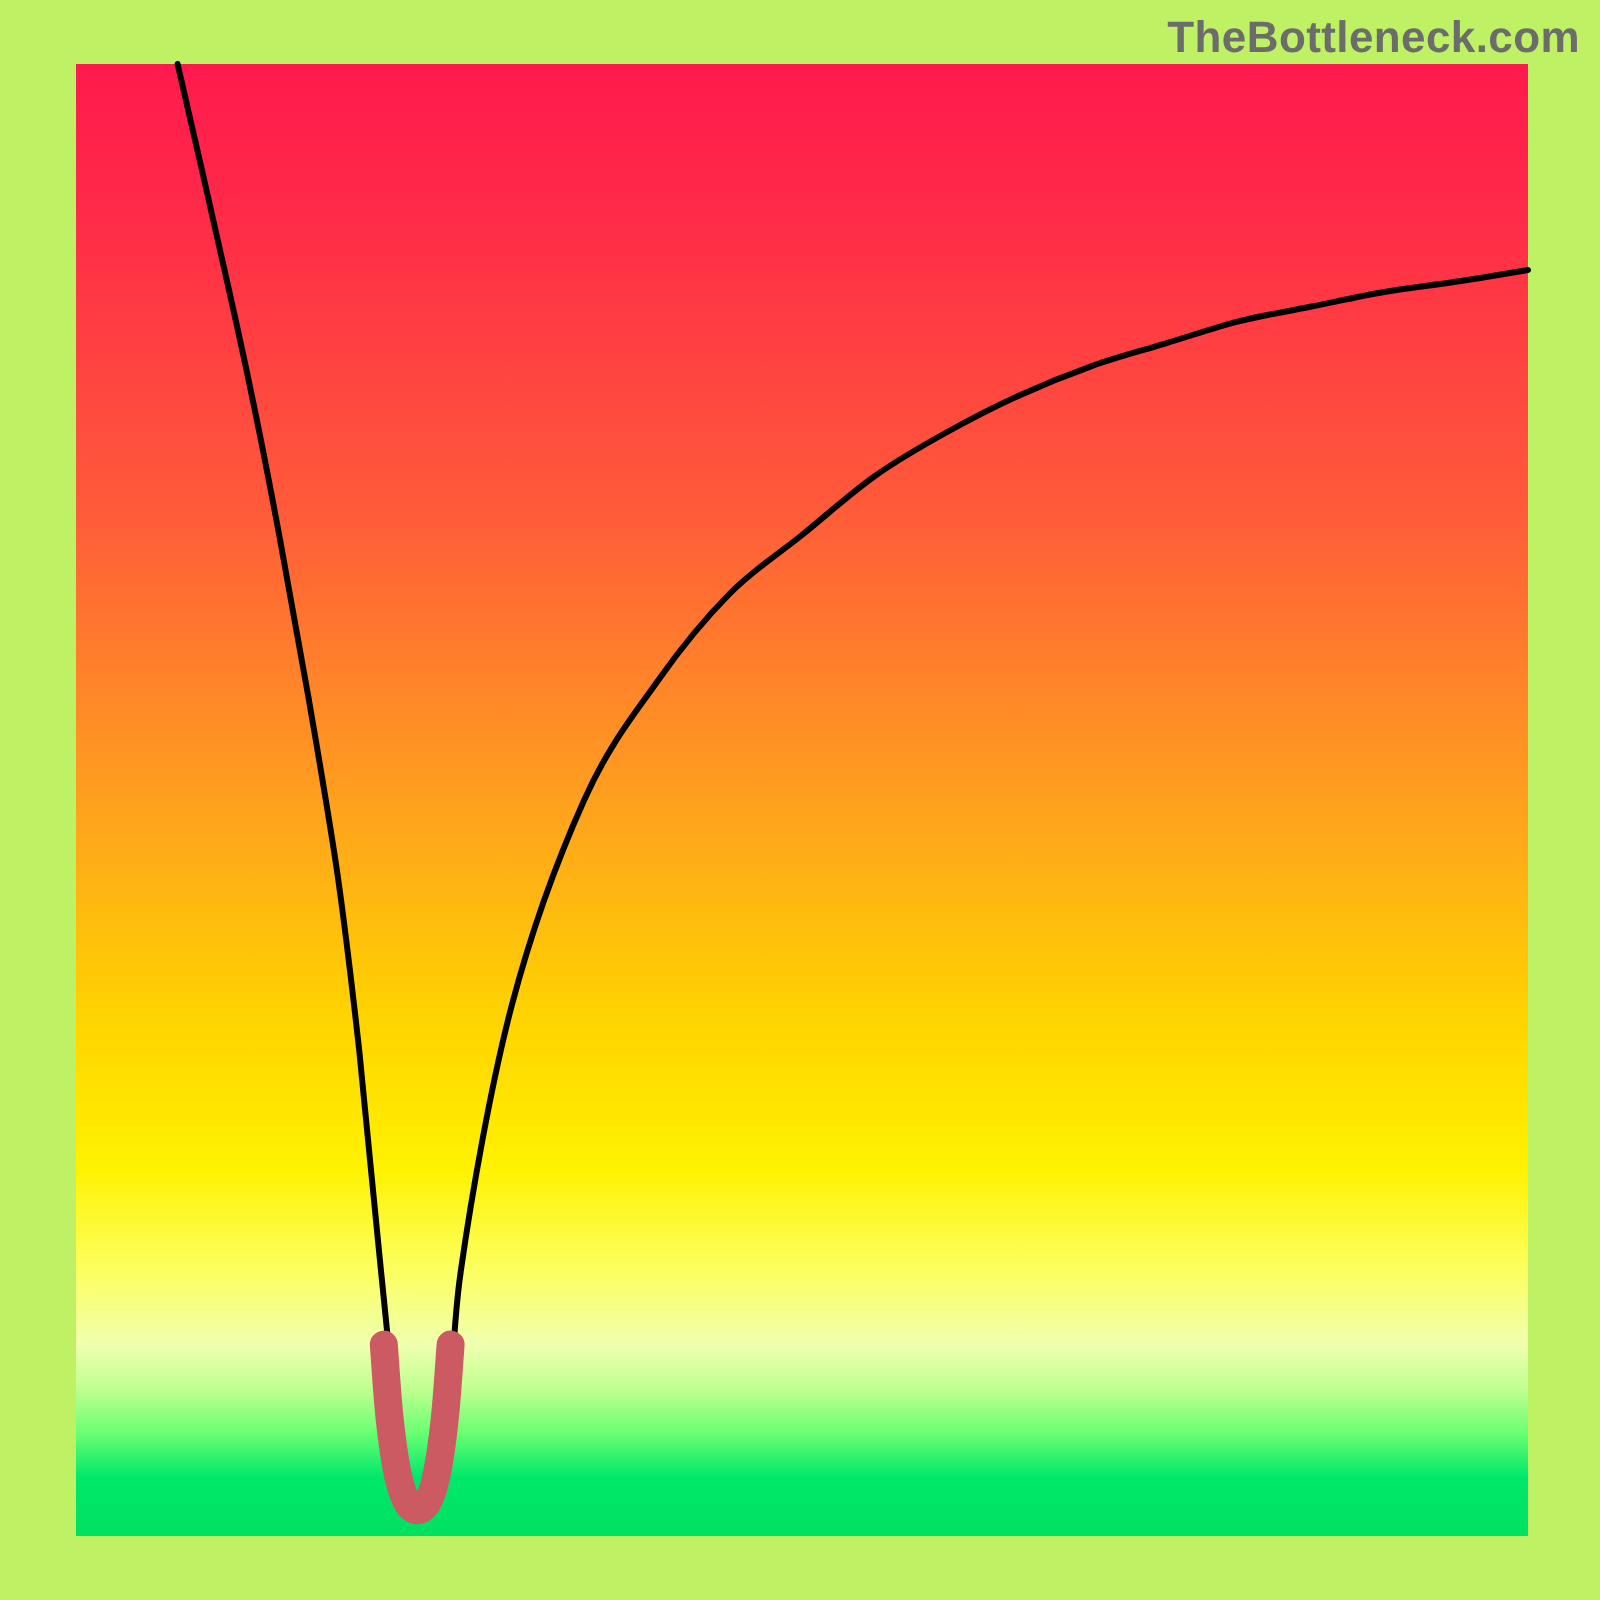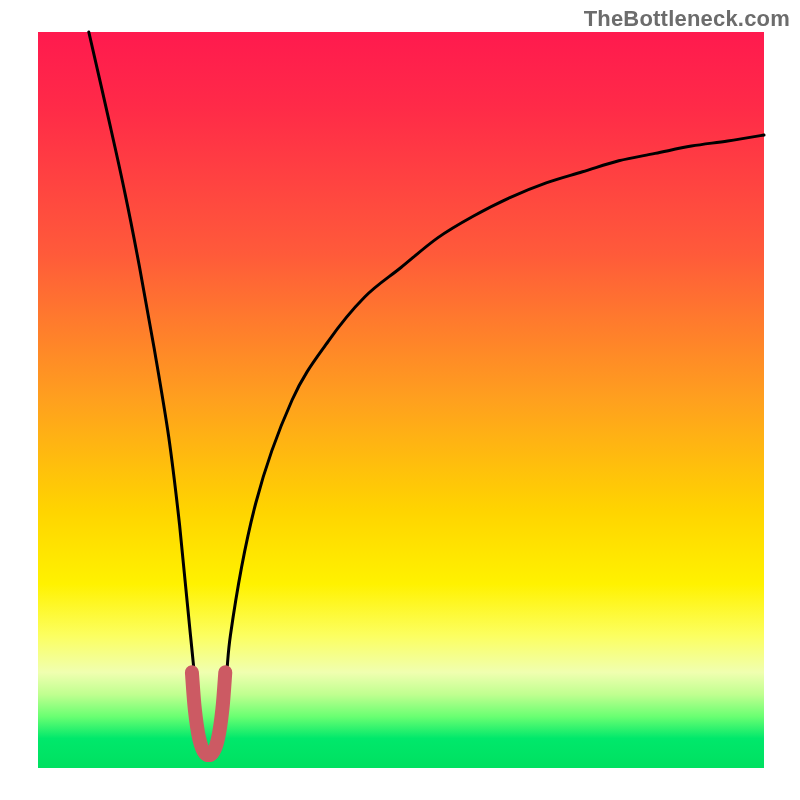--- a/index.html
+++ b/index.html
@@ -10,21 +10,21 @@
     background: #000;
     overflow: hidden;
     font-family: Arial, Helvetica, sans-serif;
   }
   .frame {
     position: absolute;
     left: 0;
     top: 0;
     width: 800px;
     height: 800px;
-    background: #ffffff;
+    background: #bef264;
   }
   .plot {
     position: absolute;
     left: 38px;
     top: 32px;
     width: 726px;
     height: 736px;
     
     background: linear-gradient(
       to bottom,

